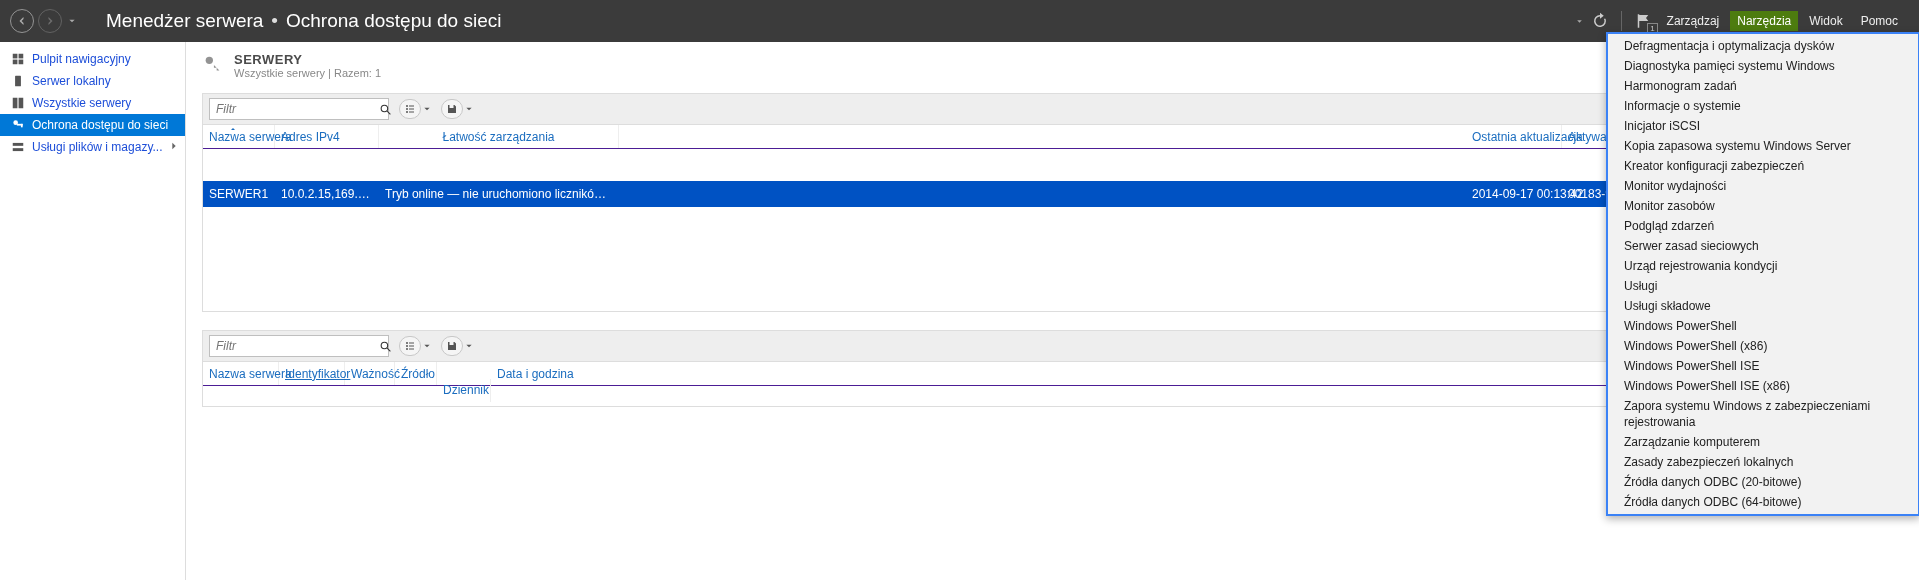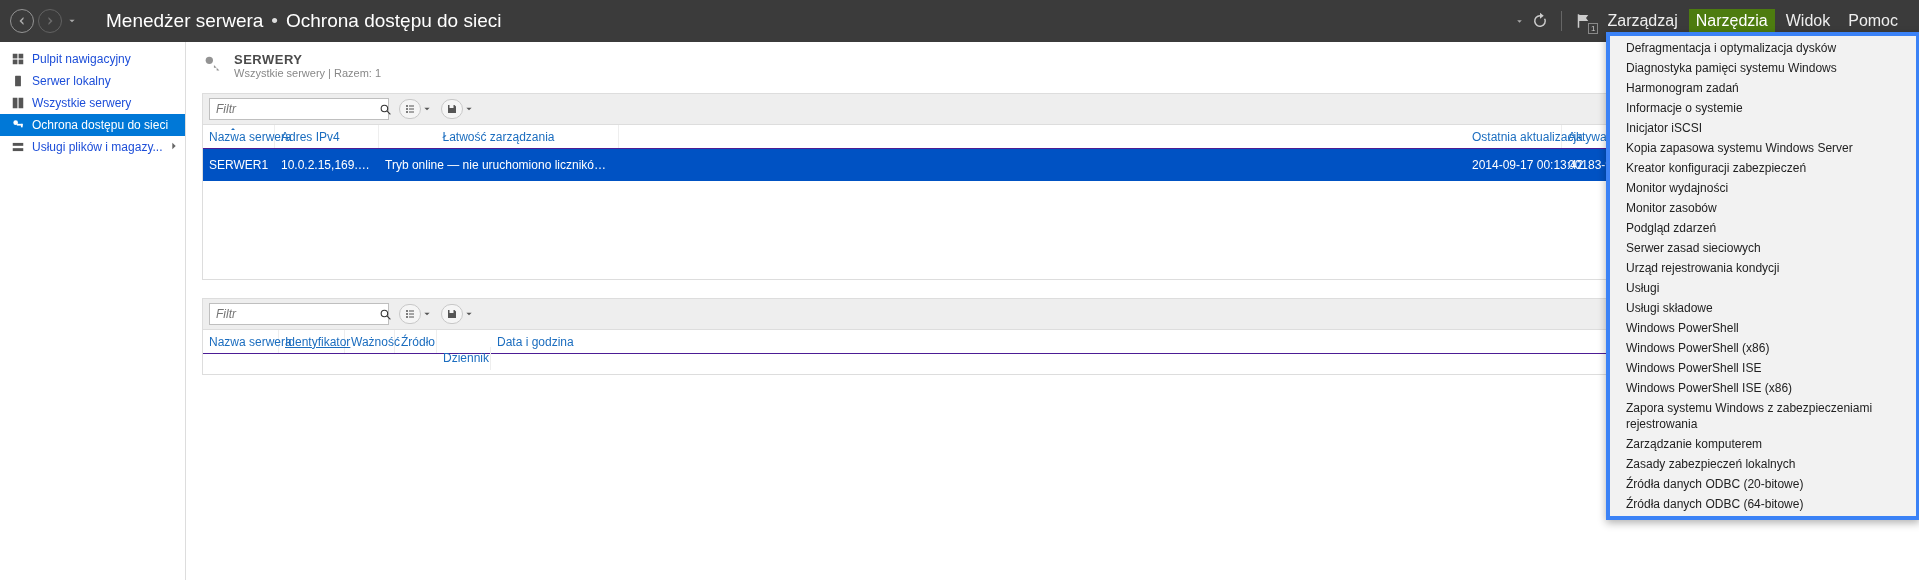--- a/index.html
+++ b/index.html
@@ -30,21 +30,21 @@
 
   .title-area { display: flex; align-items: baseline; margin-left: 30px; }
   .title-main { font-size: 19px; font-weight: 400; color: #fff; }
   .title-sep { font-size: 19px; color: #ddd; margin: 0 8px; }
   .title-section { font-size: 19px; color: #fff; }
 
   .toolbar-right { position: absolute; right: 14px; top: 0; height: 42px; display: flex; align-items: center; gap: 4px; }
   .tbr-icon { width: 22px; height: 22px; display: flex; align-items: center; justify-content: center; margin: 0 2px; }
   .tbr-icon svg { width: 18px; height: 18px; fill: #ccc; }
   .tbr-sep { width: 1px; height: 20px; background: #666; margin: 0 4px; }
-  .tbr-item { padding: 3px 7px; color: #eee; font-size: 16px; cursor: pointer; }
+  .tbr-item { padding: 3px 7px; color: #eee; font-size: 12px; cursor: pointer; }
   .tbr-item.selected { background: #4d7c0f; color: #fff; }
   .tbr-drop-tiny svg { width: 7px; height: 7px; fill: #aaa; }
 
   .body-area { display: flex; height: calc(100% - 42px); position: relative; }
   .sidebar {
     width: 186px;
     background: #fff;
     border-right: 1px solid #ddd;
     padding-top: 6px;
   }
@@ -105,21 +105,21 @@
   .tbtn svg { width: 12px; height: 12px; fill: #555; }
   .tbtn-wrap { display: flex; align-items: center; gap: 2px; }
   .drop-caret svg { width: 8px; height: 8px; fill: #555; }
 
   .table-wrap { border: 1px solid #ddd; border-top: none; }
   .thead { display: flex; background: #fff; border-bottom: 1px solid #4c1d95; height: 24px; align-items: center; }
   .thcell { font-size: 12px; color: #1b6dbf; padding: 0 6px; border-right: 1px solid #eee; height: 100%; display: flex; align-items: center; cursor: pointer; position: relative; white-space: nowrap; }
   .thcell .sort-caret { position: absolute; top: -4px; left: 26px; }
   .thcell .sort-caret svg { width: 8px; height: 6px; fill: #1b6dbf; }
   .tbody { min-height: 130px; }
-  .trow { display: flex; height: 32px; align-items: center; font-size: 12px; }
+  .trow { display: flex; height: 26px; align-items: center; font-size: 12px; margin-top: 32px; }
   .trow.selected { background: #0052c3; color: #fff; }
   .tdcell { padding: 0 6px; white-space: nowrap; overflow: hidden; text-overflow: ellipsis; }
 
   
   .sw1 { width: 72px; }
   .sw2 { width: 104px; }
   .sw3 { width: 240px; justify-content: center; }
   .sw4 { width: 96px; flex: 0 0 96px; }
   .swgap { flex: 1; }
   .sw5 { width: 340px; }
@@ -132,21 +132,21 @@
   .ew5 { width: 54px; margin-top: 33px; }
   .ew6 { width: 80px; }
 
   
   .tools-menu {
     position: fixed;
     top: 32px;
     right: -1px;
     width: 314px;
     background: #f2f2f2;
-    border: 4px solid #3b82f6;
+    border: 2px solid #3b82f6;
     box-shadow: 0 3px 8px rgba(0,0,0,.3);
     z-index: 50;
     padding: 2px 0;
   }
   .tools-menu .mitem {
     padding: 2px 16px;
     font-size: 12px;
     color: #222;
     cursor: pointer;
     line-height: 16px;

